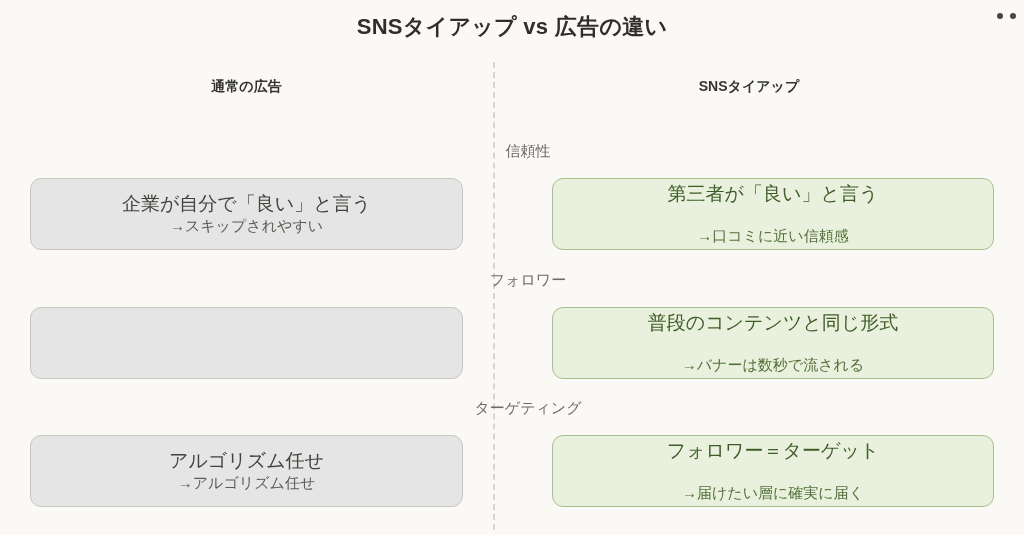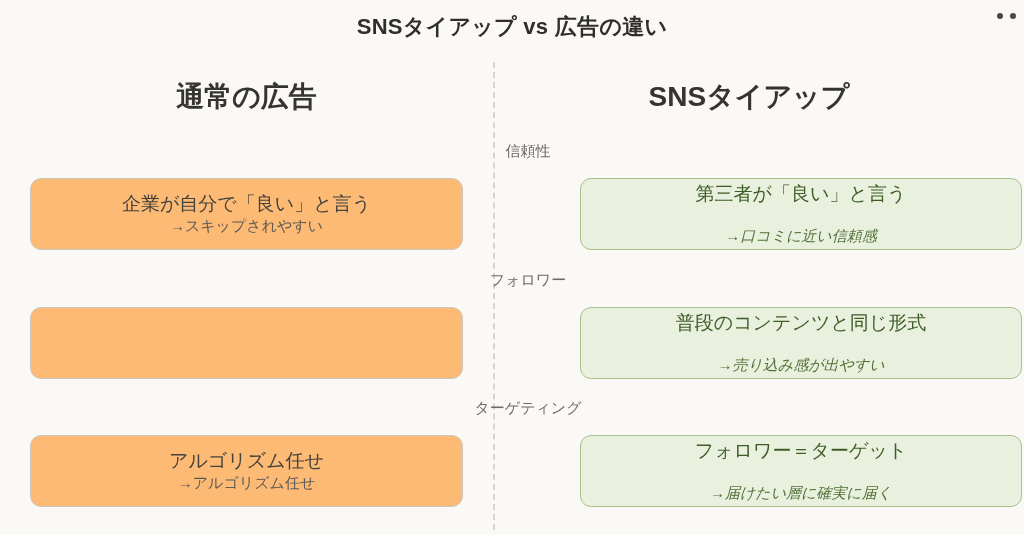--- a/index.html
+++ b/index.html
@@ -60,21 +60,21 @@
     top: 62px;
     width: 0;
     height: 468px;
     border-left: 2px dashed #d7d5d0;
   }
 
   
   .col-head {
     position: absolute;
     top: 78px;
-    font-size: 28px;
+    font-size: 14px;
     font-weight: 600;
     color: #35342f;
     text-align: center;
     white-space: nowrap;
   }
   .col-head.left  { left: 30px;  width: 433px; }
   .col-head.right { left: 528px; width: 442px; }
 
   
   .row {
@@ -105,45 +105,45 @@
     border-radius: 11px;
     display: flex;
     flex-direction: column;
     align-items: center;
     justify-content: center;
     gap: 2px;
   }
   .card.left {
     left: 30px;
     width: 433px;
-    background: #fdba74;
+    background: #e5e5e5;
     border: 1.5px solid #c9c7c1;
   }
   .card.right {
-    left: 580px;
+    left: 552px;
     width: 442px;
     background: #e9f0dd;
     border: 1.5px solid #a8c08d;
     gap: 22px;
   }
 
   .card-main {
     font-size: 19px;
     line-height: 1.15;
     white-space: nowrap;
   }
   .card-sub {
     font-size: 15px;
     line-height: 1.15;
     white-space: nowrap;
   }
   .card.left  .card-main { color: #43423d; }
   .card.left  .card-sub  { color: #5d5b55; }
   .card.right .card-main { color: #3d5c26; }
-  .card.right .card-sub  { color: #527038; font-style: italic; }
+  .card.right .card-sub  { color: #527038; }
 </style>
 </head>
 <body>
 
 <div class="canvas">
 
   <div class="corner-dots">
     <span></span>
     <span></span>
   </div>
@@ -166,21 +166,21 @@
       <div class="card-sub">→口コミに近い信頼感</div>
     </div>
   </div>
 
   <div class="row row-2">
     <div class="row-label">フォロワー</div>
     <div class="card left">
     </div>
     <div class="card right">
       <div class="card-main">普段のコンテンツと同じ形式</div>
-      <div class="card-sub">→売り込み感が出やすい</div>
+      <div class="card-sub">→バナーは数秒で流される</div>
     </div>
   </div>
 
   <div class="row row-3">
     <div class="row-label">ターゲティング</div>
     <div class="card left">
       <div class="card-main">アルゴリズム任せ</div>
       <div class="card-sub">→アルゴリズム任せ</div>
     </div>
     <div class="card right">

